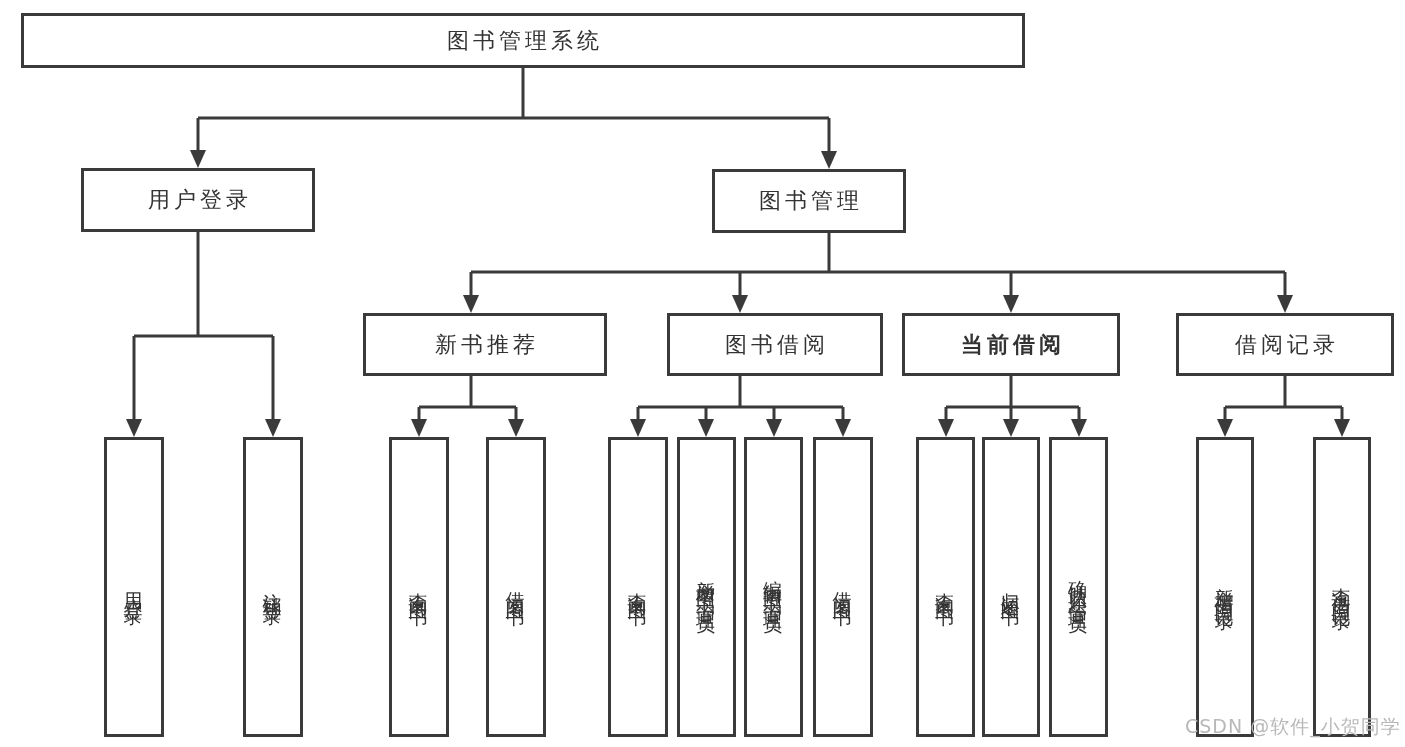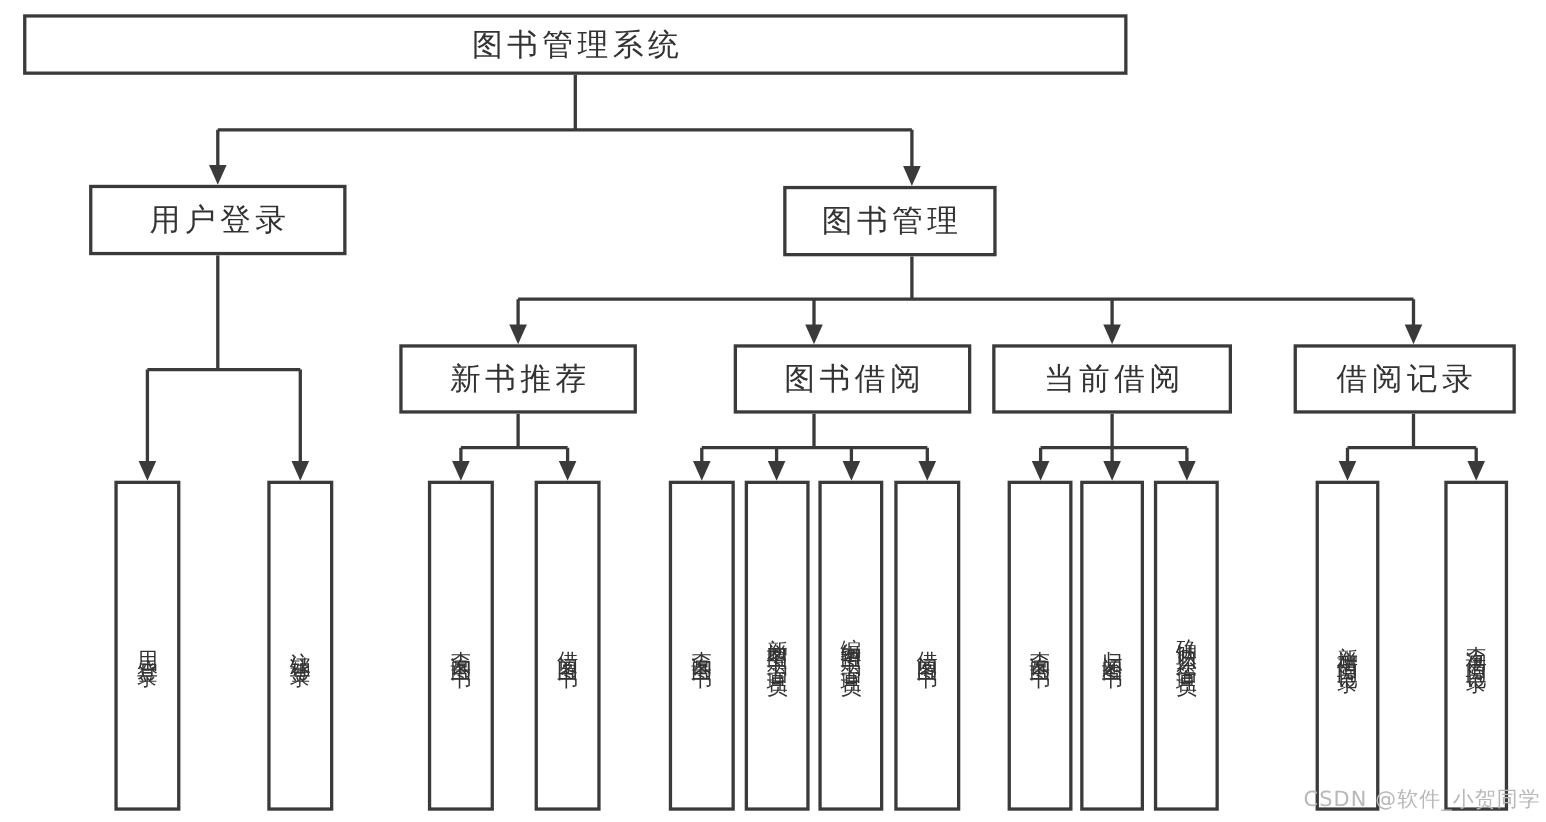--- a/index.html
+++ b/index.html
@@ -7,35 +7,35 @@
     position:relative; width:1405px; height:747px; background:#ffffff;
     font-family:"DejaVu Sans","Liberation Sans",sans-serif; overflow:hidden;
   }
   svg.connectors { position:absolute; left:0; top:0; z-index:1; }
   .node {
     position:absolute; box-sizing:border-box; background:#ffffff;
     border:3px solid #3a3a3a; color:#333333; z-index:2;
     display:flex; align-items:center; justify-content:center;
     white-space:nowrap;
   }
-  .hbox { font-size:28px; letter-spacing:4px; text-indent:4px; }
+  .hbox { font-size:22px; letter-spacing:4px; text-indent:4px; }
   .vbox {
     writing-mode:vertical-rl; text-orientation:mixed;
     font-size:19px; letter-spacing:5px;
   }
   
   .p-root { left:21px;  top:13px;  width:1004px; height:55px; }
   
   .p-l2a  { left:81px;  top:168px; width:234px; height:64px; }
   .p-l2b  { left:712px; top:169px; width:194px; height:64px; }
   
-  .p-l3a  { left:363px;  top:313px; width:216px; height:63px; }
+  .p-l3a  { left:363px;  top:313px; width:244px; height:63px; }
   .p-l3b  { left:632px;  top:313px; width:216px; height:63px;margin-left:35px; }
-  .p-l3c  { left:902px;  top:313px; width:218px; height:63px; }
-  .p-l3d  { left:1176px; top:313px; width:202px; height:63px; }
+  .p-l3c  { left:902px;  top:313px; width:218px; height:63px;font-weight:bold; }
+  .p-l3d  { left:1176px; top:313px; width:218px; height:63px; }
   
   .p-v1  { left:104px;  top:437px; width:60px; height:300px; }
   .p-v2  { left:243px;  top:437px; width:60px; height:300px; }
   .p-v3  { left:389px;  top:437px; width:60px; height:300px; }
   .p-v4  { left:486px;  top:437px; width:60px; height:300px; }
   .p-v5  { left:608px;  top:437px; width:60px; height:300px; }
   .p-v6  { left:677px;  top:437px; width:59px; height:300px; }
   .p-v7  { left:744px;  top:437px; width:59px; height:300px; }
   .p-v8  { left:813px;  top:437px; width:60px; height:300px; }
   .p-v9  { left:916px;  top:437px; width:59px; height:300px; }

